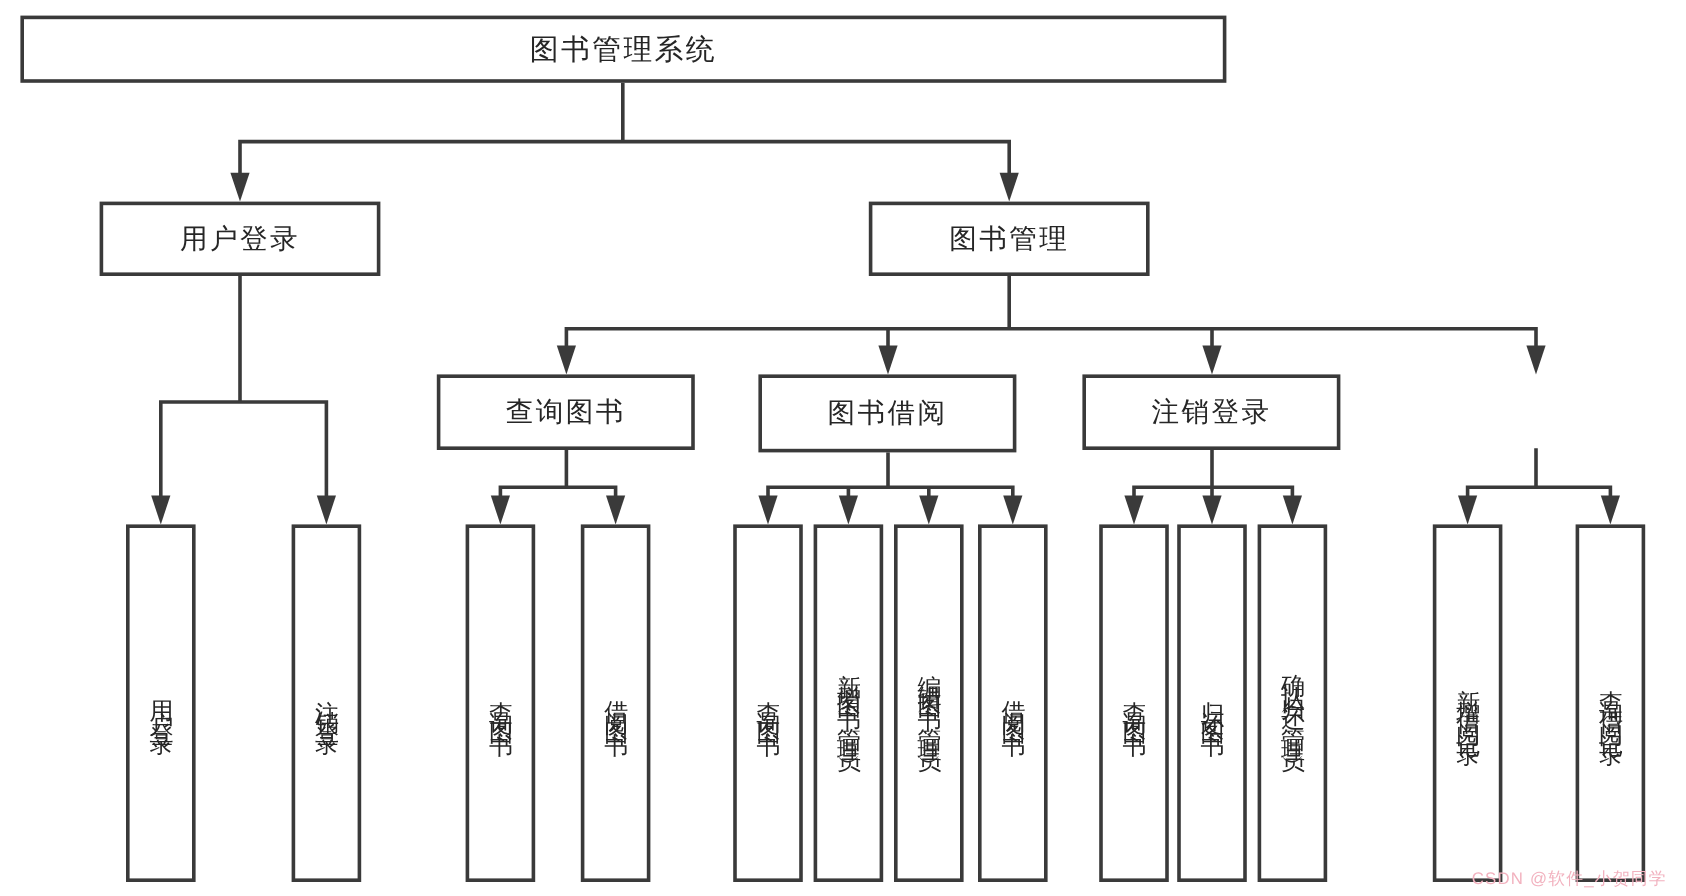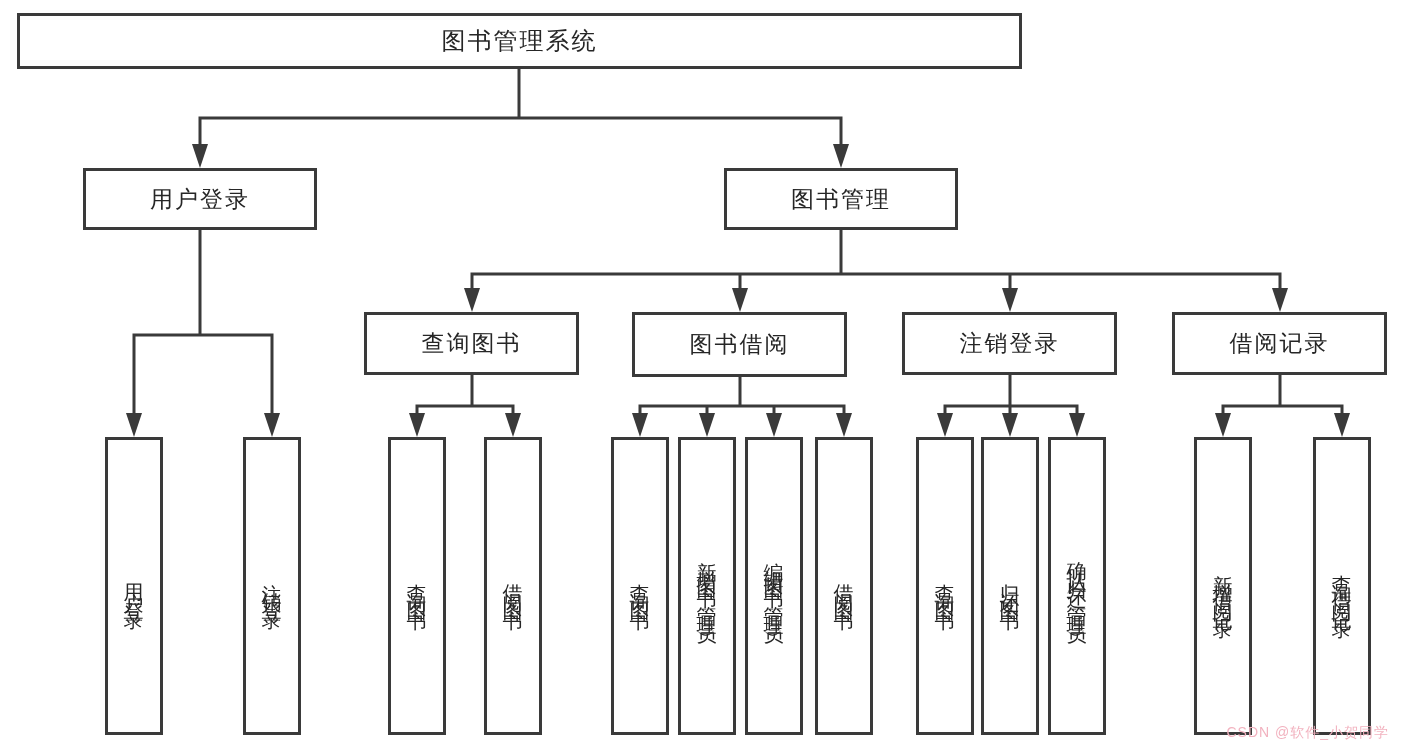--- a/index.html
+++ b/index.html
@@ -73,23 +73,20 @@
 
   <div class="box" style="left:364px;top:312px;width:215px;height:63px">
     <span class="hlabel">查询图书</span>
   </div>
   <div class="box" style="left:632px;top:312px;width:215px;height:65px">
     <span class="hlabel">图书借阅</span>
   </div>
   <div class="box" style="left:902px;top:312px;width:215px;height:63px">
     <span class="hlabel">注销登录</span>
   </div>
-  <div class="box" style="left:1172px;top:312px;width:215px;height:63px">
-    <span class="hlabel">借阅记录</span>
-  </div>
 
   <div class="box leaf" style="left:105px">
     <span class="vlabel">用户登录</span>
   </div>
   <div class="box leaf" style="left:243px">
     <span class="vlabel">注销登录</span>
   </div>
 
   <div class="box leaf" style="left:388px">
     <span class="vlabel">查询图书</span>

